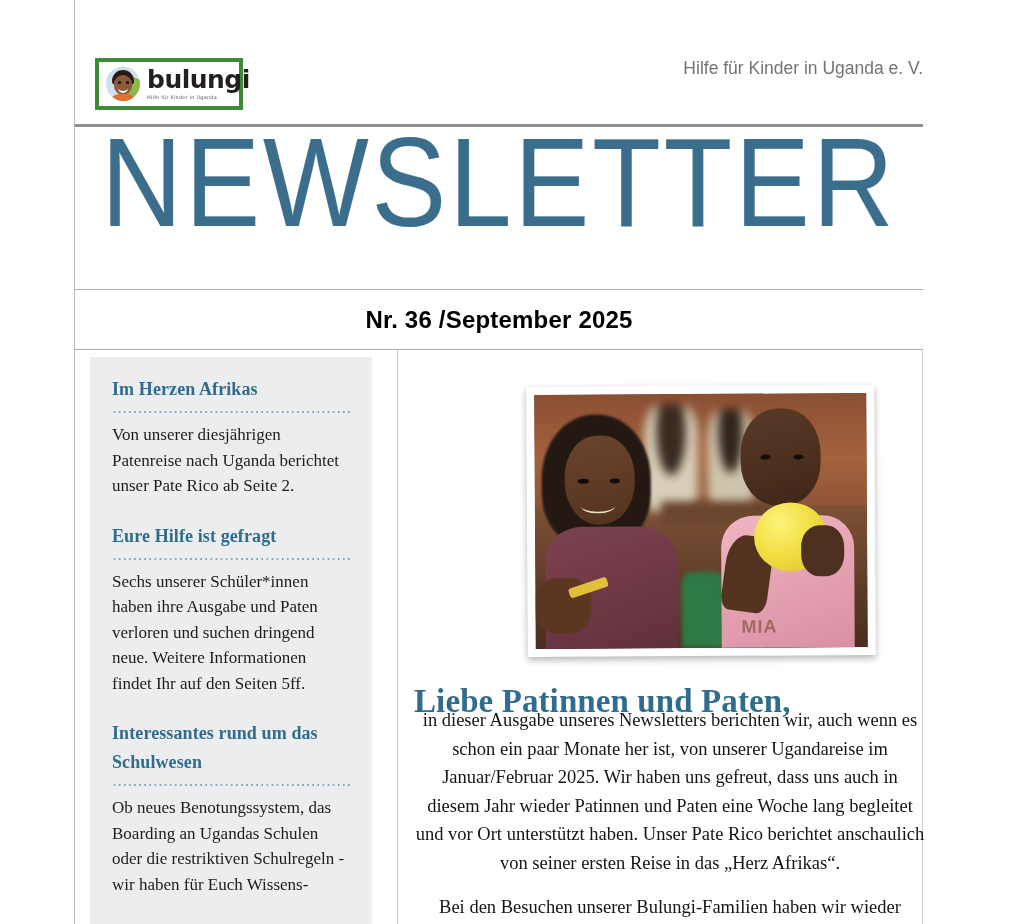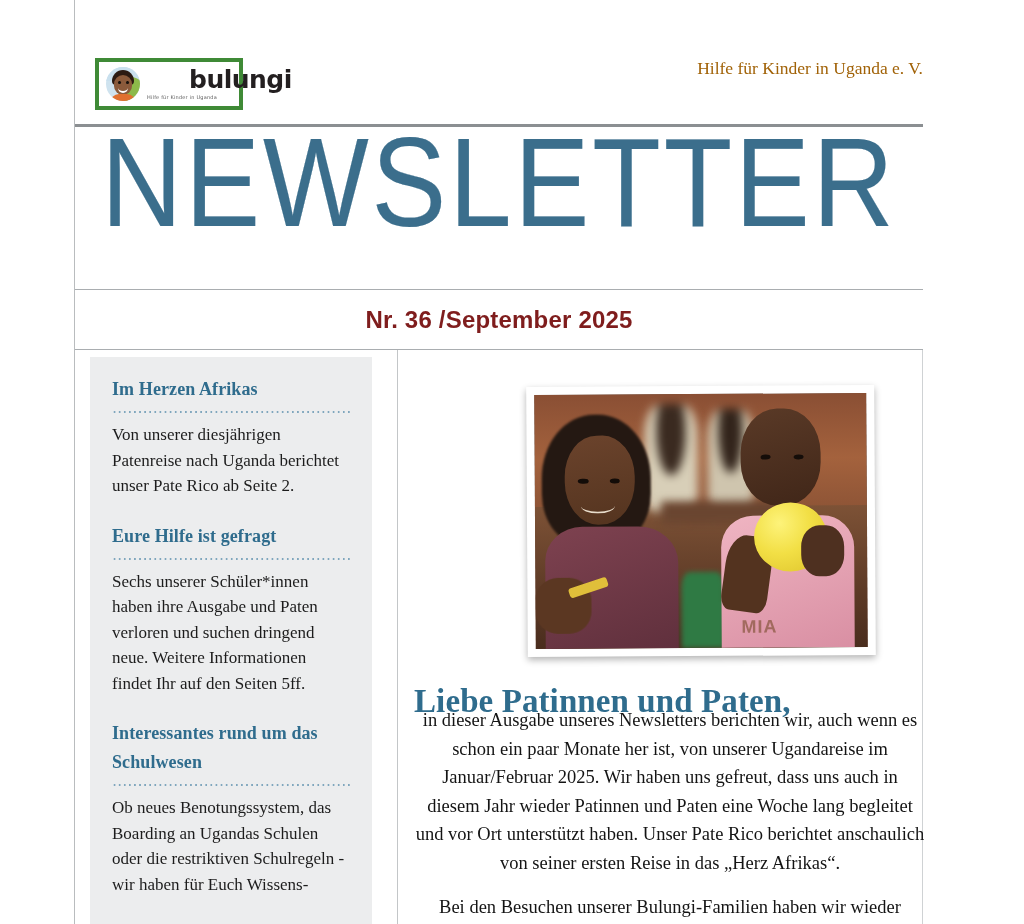--- a/index.html
+++ b/index.html
@@ -127,38 +127,37 @@
     flex-direction: column;
     justify-content: center;
   }
   .logo-word {
     font-family: "DejaVu Sans", sans-serif;
     font-weight: bold;
     font-size: 25px;
     line-height: 26px;
     letter-spacing: -0.5px;
     color: #231f20;
-    margin-left: 42px;
   }
   .logo-tag {
     font-family: "DejaVu Sans", sans-serif;
     font-size: 5px;
     line-height: 7px;
     letter-spacing: 0.2px;
     color: #5d5d5d;
     margin-top: 1px;
     white-space: nowrap;
   }
   .org-line {
     position: absolute;
     right: 0;
     top: 58px;
-    font-family: Liberation Serif, serif;
+    font-family: Liberation Sans, sans-serif;
     font-size: 17.5px;
-    color: #a16207;
+    color: #737373;
     white-space: nowrap;
   }
   .rule-thick {
     position: absolute;
     left: 75px;
     top: 124px;
     width: 848px;
     height: 3px;
     background: #8b8f92;
   }
@@ -211,21 +210,21 @@
     height: 59px;
     display: flex;
     align-items: center;
     justify-content: center;
   }
   .issue-line {
     font-family: "Liberation Sans", sans-serif;
     font-weight: bold;
     font-size: 24px;
     letter-spacing: 0.2px;
-    color: #7f1d1d;
+    color: #000000;
     white-space: nowrap;
   }
 
   
   .body-area {
     position: absolute;
     left: 75px;
     top: 350px;
     width: 848px;
     height: 574px;

